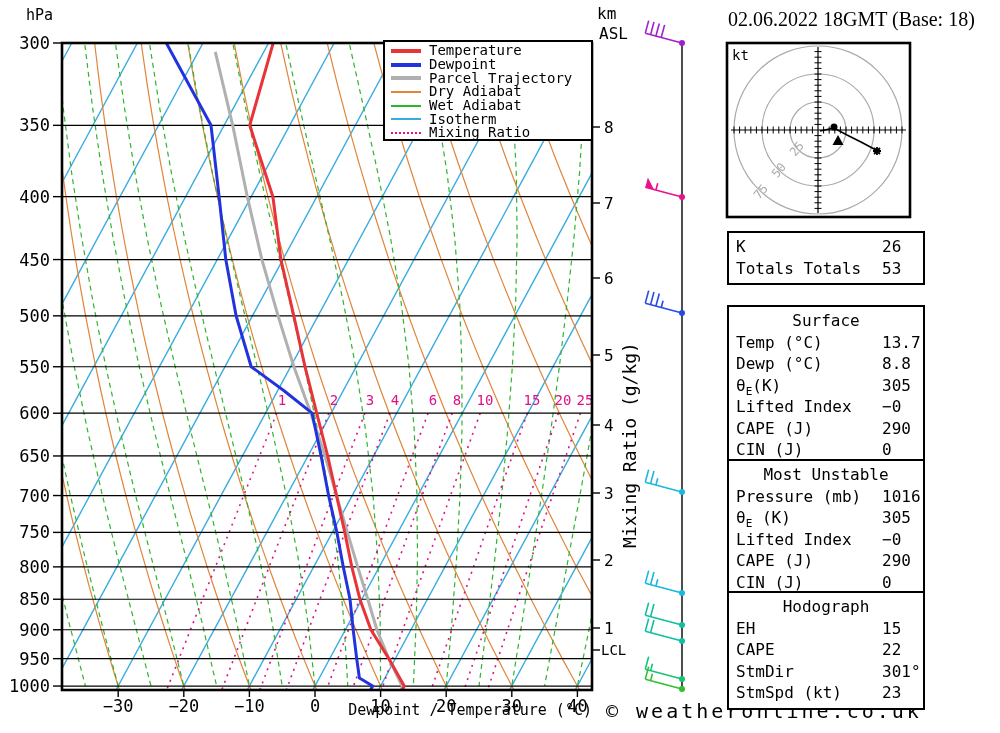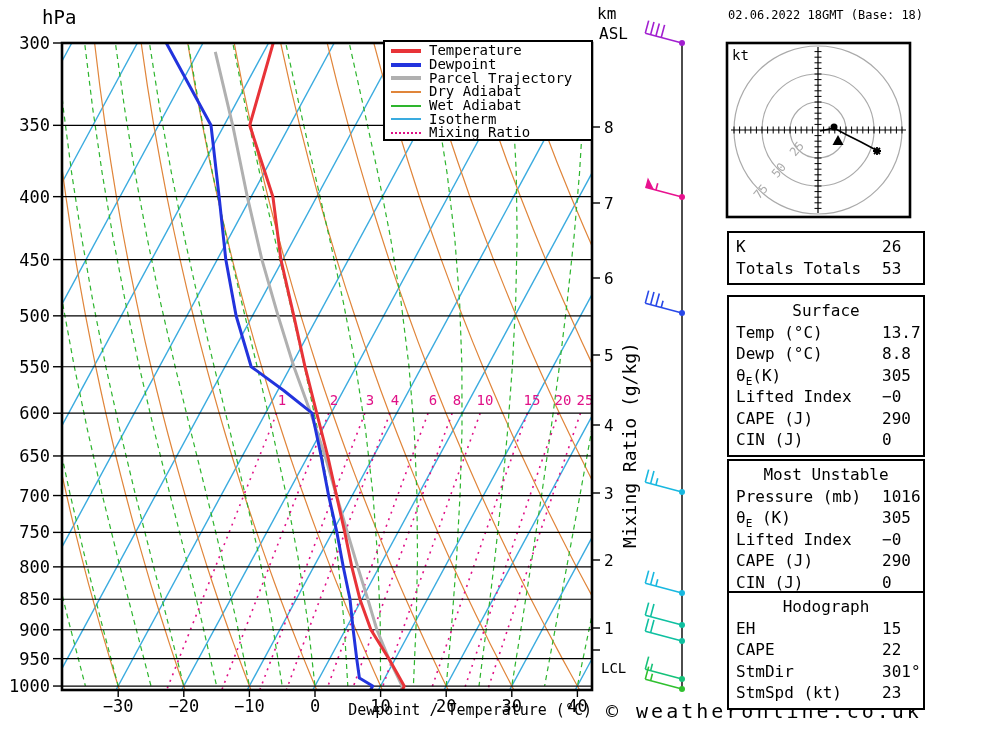--- a/index.html
+++ b/index.html
@@ -1,38 +1,38 @@
 <!DOCTYPE html>
 <html><head>
 <meta charset="utf-8">
 <style>
   html,body{margin:0;padding:0;background:#fff;}
   #stage{position:relative;width:1000px;height:733px;background:#fff;overflow:hidden;
          font-family:"DejaVu Sans Mono",monospace;color:#000;}
   #chart{position:absolute;left:0;top:0;}
   .ov{position:absolute;white-space:nowrap;}
   #title{left:70px;top:6px;width:340px;text-align:center;font-size:21px;}
-  #hpa{left:42px;top:6px;font-size:19px;}
+  #hpa{left:26px;top:6px;font-size:15px;}
   #km{left:597px;top:4px;font-size:16px;}
   #asl{left:599px;top:24px;font-size:16px;}
-  #date{left:728px;top:8px;font-size:12px;}
+  #date{left:728px;top:8px;font-size:20px;font-family:Liberation Serif, serif;}
   #kt{left:732px;top:47px;font-size:14px;}
-  #lcl{left:601px;top:660px;font-size:14px;}
+  #lcl{left:601px;top:642px;font-size:14px;}
   #xtitle{left:62px;top:701px;width:530px;text-align:right;font-size:15px;}
   #mixtitle{left:629px;top:445px;transform:translate(-50%,-50%) rotate(-90deg);font-size:18px;}
   #copyright{left:606px;top:699px;font-size:20px;letter-spacing:3px;}
   #legend{left:383px;top:40px;width:210px;height:101px;border:2px solid #000;
           background:#fff;box-sizing:border-box;padding:2px 0 0 6px;}
   .lrow{display:flex;align-items:center;height:13.7px;}
   .lrow .sw{width:30px;margin-right:8px;flex:none;}
   .lrow .lt{font-size:14px;line-height:13px;}
   .tbl{position:absolute;left:727px;width:198px;border:2px solid #000;background:#fff;
        box-sizing:border-box;padding:3px 0 4px 7px;}
   #tbl-indices{top:231px;}
-  #tbl-surface{top:295px;}
+  #tbl-surface{top:305px;}
   #tbl-mu{top:459px;}
   #tbl-hodo{top:591px;}
   .tbl .tt{text-align:center;font-size:16px;height:21.5px;line-height:21.5px;margin-right:7px;}
   .trow{position:relative;height:21.5px;line-height:21.5px;font-size:16px;}
   .trow .val{position:absolute;left:146px;top:0;}
   sub.th{font-size:11px;}
 </style>
 </head>
 <body>
 <div id="stage">

